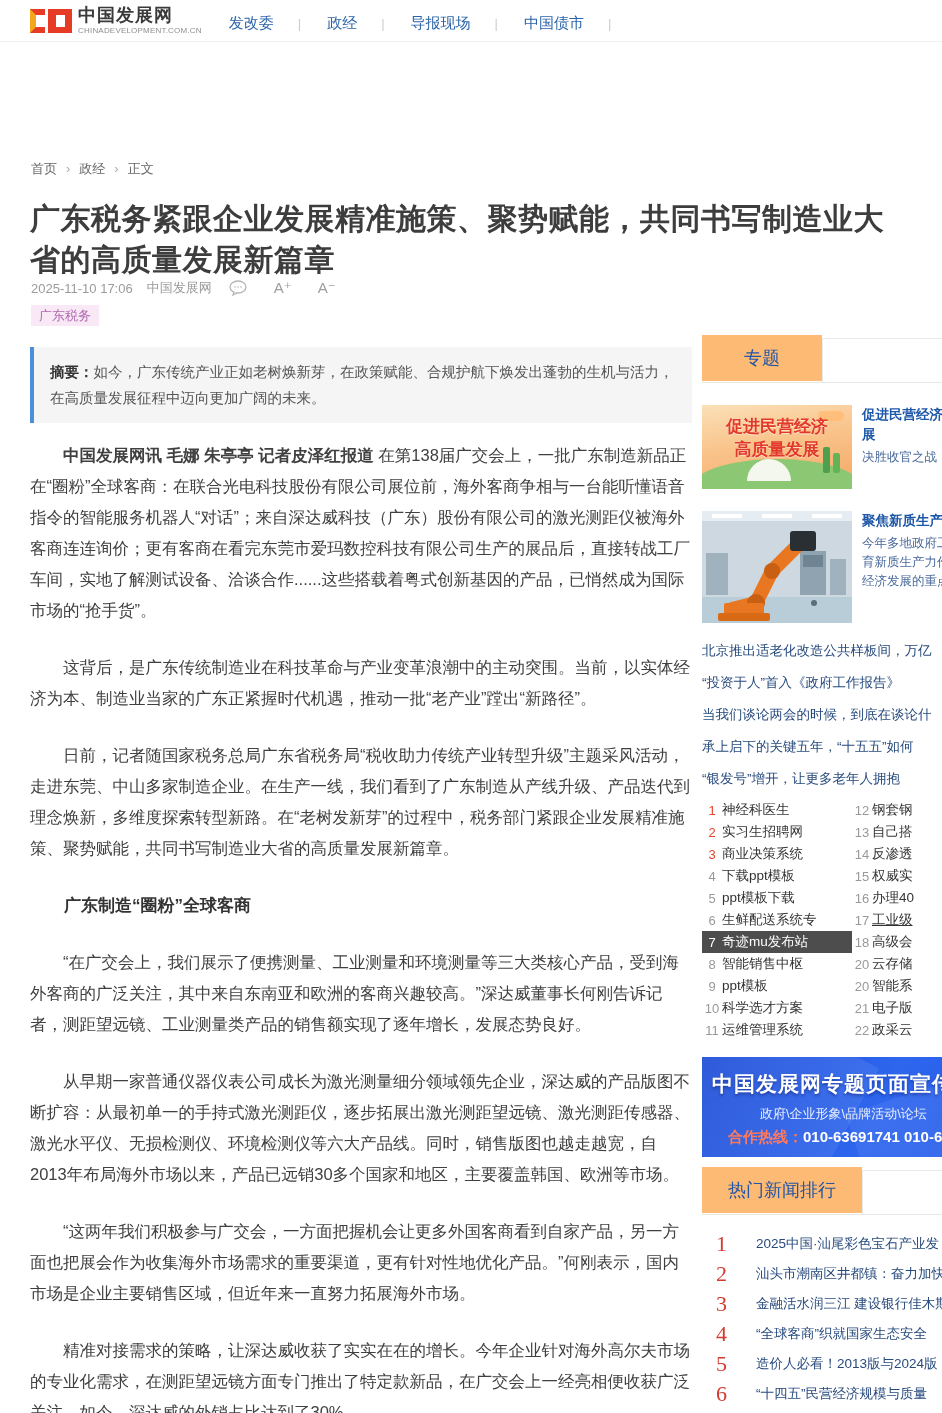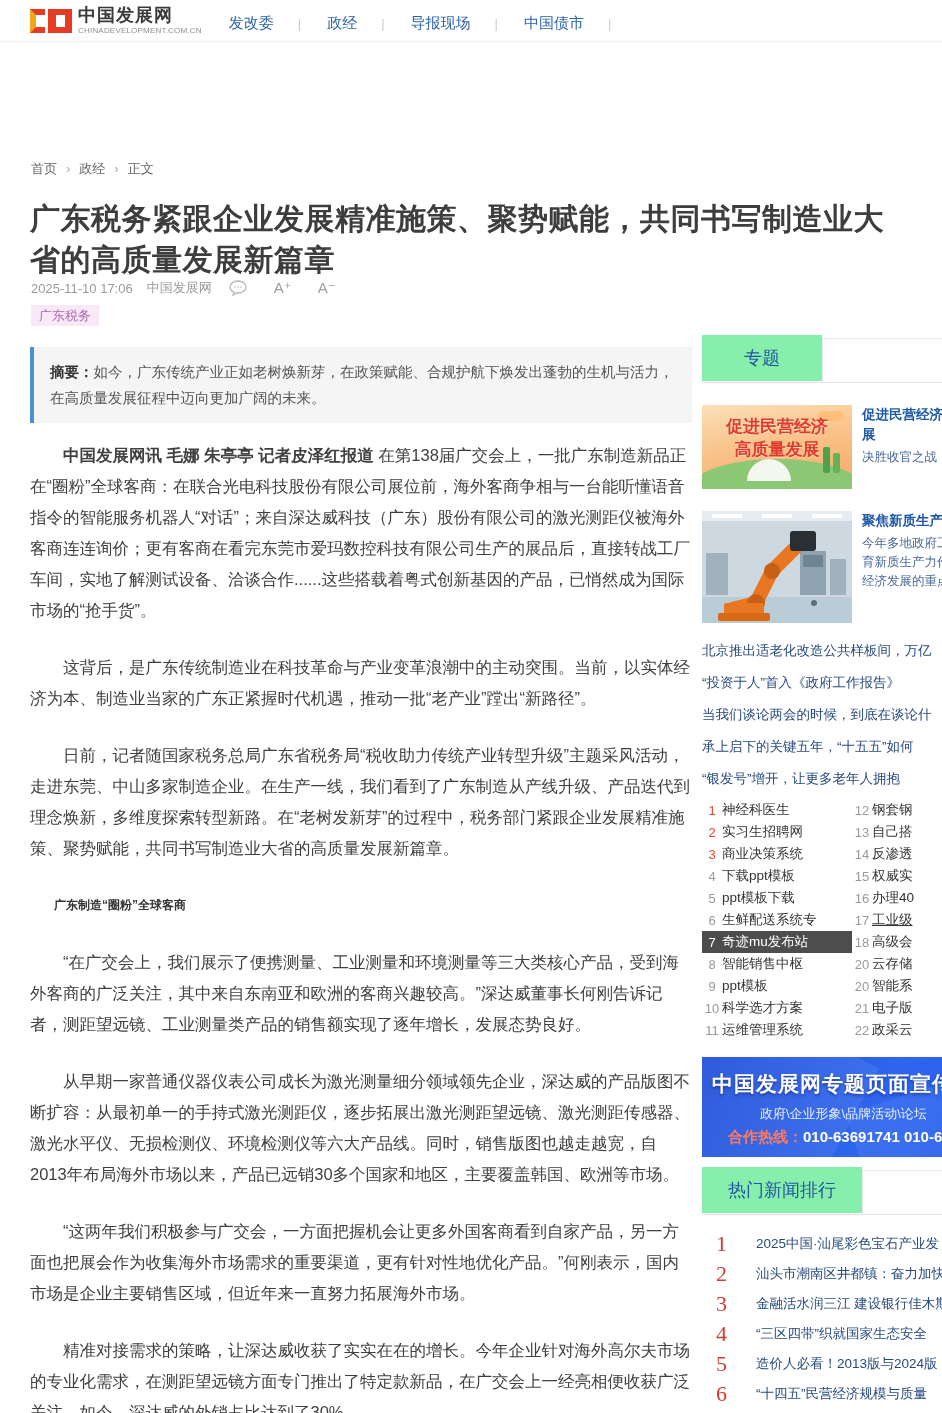--- a/index.html
+++ b/index.html
@@ -36,26 +36,26 @@
   .tag-row{position:absolute;top:306px;left:31px;}
   .tag{background:#f9e8f6;color:#b06ab0;font-size:13px;padding:3px 8px;cursor:pointer;}
   .abstract{position:absolute;top:347px;left:30px;width:662px;box-sizing:border-box;
     background:#f5f5f5;border-left:4px solid #4a90d9;padding:12px 16px 12px 16px;
     font-size:14.5px;line-height:26px;color:#555;}
   .abstract b{color:#333;}
   
   .article-body{position:absolute;top:440px;left:30px;width:663px;font-size:16.5px;line-height:31px;color:#404040;}
   .article-body p{margin:0 0 26px 0;text-indent:2em;}
   .article-body p strong{font-weight:bold;}
-  .article-body p.sub-h{font-weight:bold;font-size:12px;color:#333;}
+  .article-body p.sub-h{font-weight:bold;font-size:17px;color:#333;}
   
   .sidebar{position:absolute;left:702px;top:335px;width:400px;}
   .tab-strip{position:relative;height:47px;border-bottom:1px solid #e6e6e6;background:#fff;}
   .tab-active{position:absolute;left:0;top:0;height:46px;line-height:46px;text-align:center;
-    color:#2456a4;font-size:18px;background:#86efac;cursor:pointer;white-space:nowrap;}
+    color:#2456a4;font-size:18px;background:#fdba74;cursor:pointer;white-space:nowrap;}
   .tab-rest{position:absolute;top:3px;right:0;bottom:0;border-left:1px solid #e9e9e9;border-top:1px solid #e9e9e9;background:#fff;}
   
   .topic-card{display:flex;gap:10px;margin-top:22px;cursor:pointer;}
   .card-img{width:150px;height:84px;flex:none;position:relative;overflow:hidden;}
   .card-img.promo{background:linear-gradient(170deg,#fbe0b8 0%,#f9c38a 45%,#f5a763 100%);}
   .promo-text{position:absolute;top:10px;left:0;right:0;text-align:center;color:#e2382a;
     font-weight:bold;font-size:17px;line-height:23px;text-shadow:0 1px 0 rgba(255,255,255,.5);}
   .promo-hill{position:absolute;bottom:-26px;left:-10px;width:170px;height:56px;border-radius:50%;background:#8cc873;}
   .promo-dome{position:absolute;bottom:8px;left:45px;width:44px;height:22px;border-radius:44px 44px 0 0;background:#f3f7ee;}
   .promo-bar1{position:absolute;bottom:16px;right:22px;width:7px;height:26px;background:#4ea04e;border-radius:2px;}
@@ -349,21 +349,21 @@
       <li class="hot-row">
         <span class="hot-num">2</span>
         <span class="hot-text">汕头市潮南区井都镇：奋力加快</span>
       </li>
       <li class="hot-row">
         <span class="hot-num">3</span>
         <span class="hot-text">金融活水润三江 建设银行佳木斯</span>
       </li>
       <li class="hot-row">
         <span class="hot-num">4</span>
-        <span class="hot-text">“三区四带”织就国家生态安全</span>
+        <span class="hot-text">“全球客商”织就国家生态安全</span>
       </li>
       <li class="hot-row">
         <span class="hot-num">5</span>
         <span class="hot-text">造价人必看！2013版与2024版</span>
       </li>
       <li class="hot-row">
         <span class="hot-num">6</span>
         <span class="hot-text">“十四五”民营经济规模与质量</span>
       </li>
   </ul>

